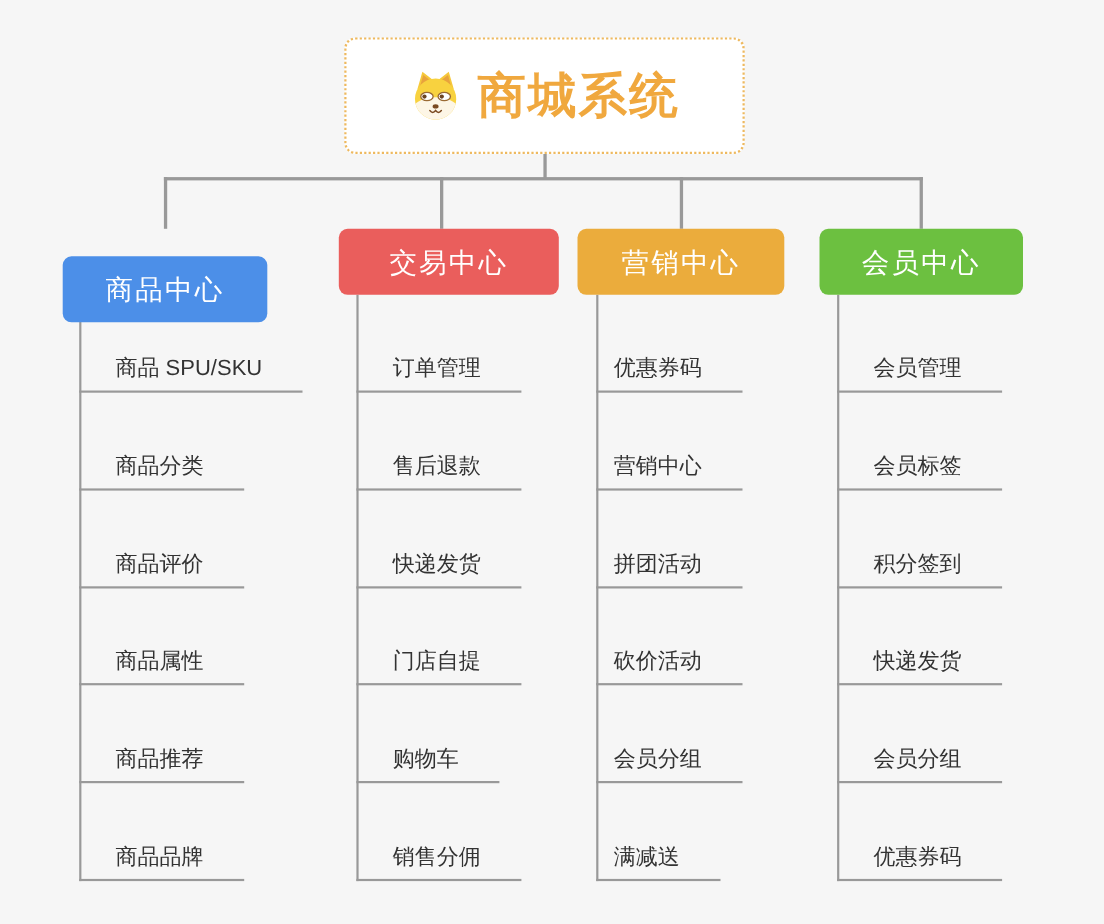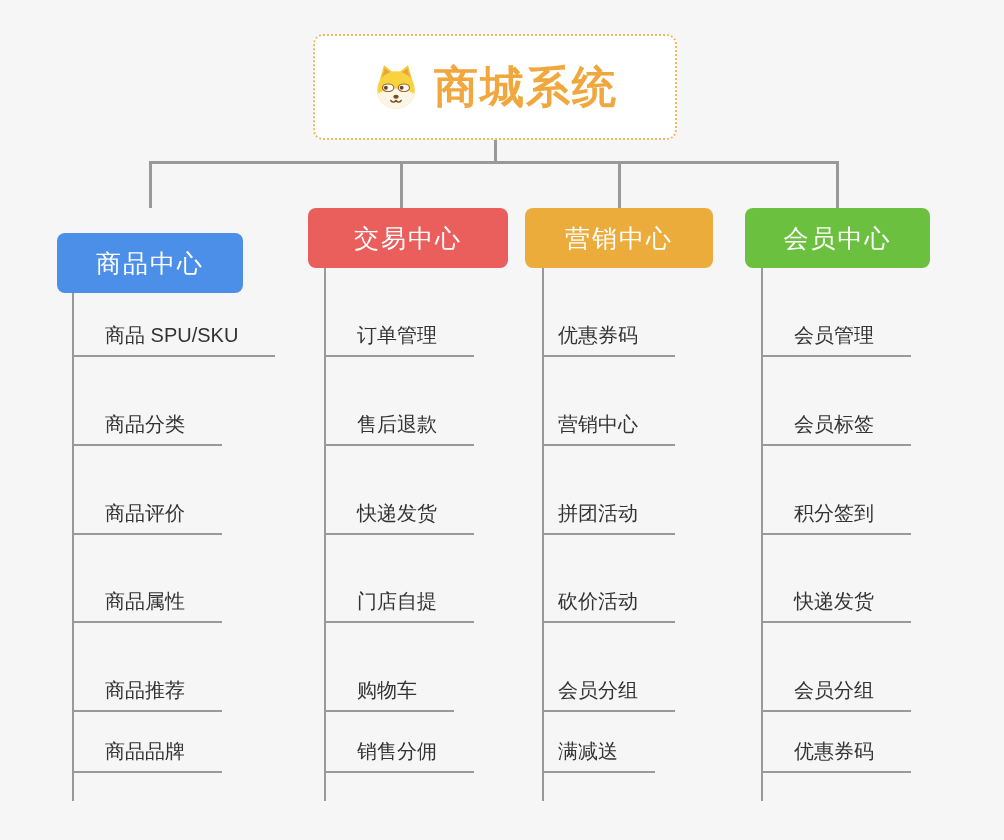--- a/index.html
+++ b/index.html
@@ -86,21 +86,21 @@
   }
   .leaf.c0 { left: 72px; }
   .leaf.c1 { left: 324px; }
   .leaf.c2 { left: 542px; padding-left: 16px; }
   .leaf.c3 { left: 761px; }
   .leaf.r0 { top: 320px; }
   .leaf.r1 { top: 409px; }
   .leaf.r2 { top: 498px; }
   .leaf.r3 { top: 586px; }
   .leaf.r4 { top: 675px; }
-  .leaf.r5 { top: 736px; text-align: right; }
+  .leaf.r5 { top: 764px; text-align: right; }
 </style>
 </head>
 <body>
 
 <div class="canvas">
 
   <div class="root-node">
     <svg class="root-icon" viewBox="0 0 64 64" aria-hidden="true">
       <polygon points="10,24 16,3 30,14" fill="#f6c83b"></polygon>
       <polygon points="54,24 48,3 34,14" fill="#f6c83b"></polygon>

